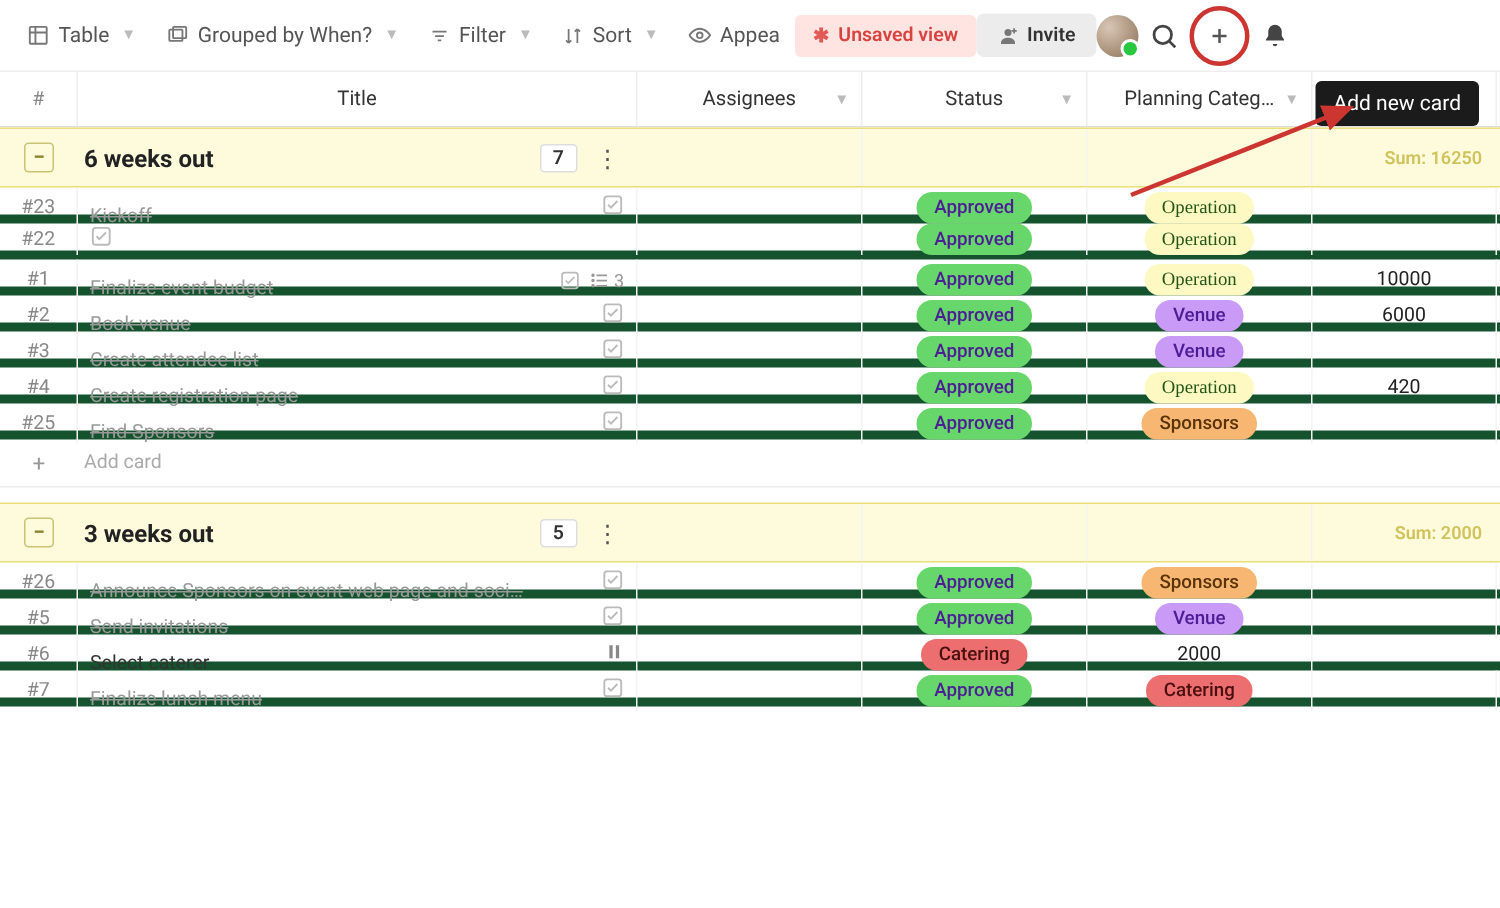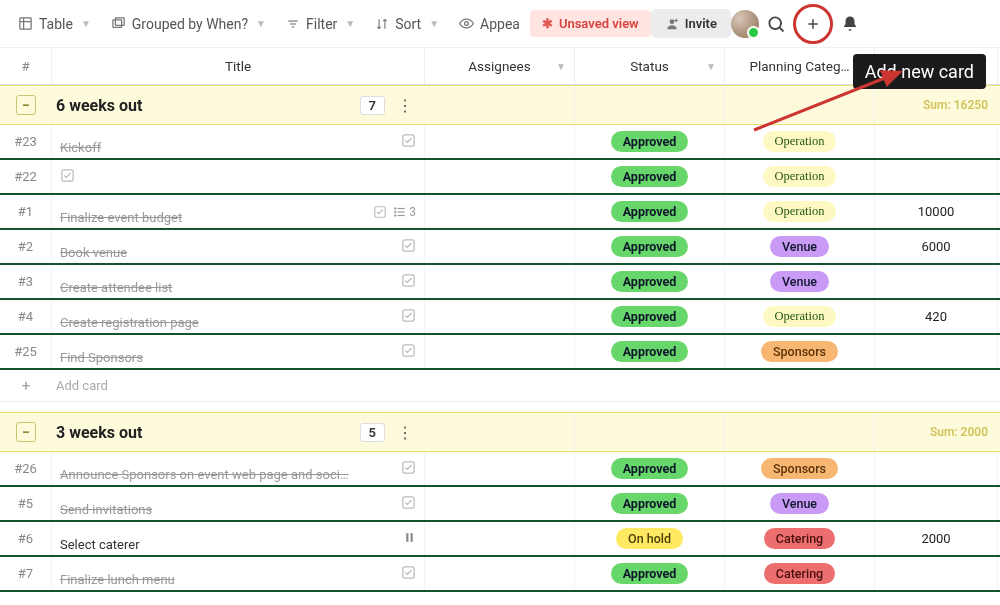--- a/index.html
+++ b/index.html
@@ -153,22 +153,22 @@
     text-align: right;
     padding-right: 10px;
     color: #d1c35b;
     font-size: 12px;
     font-weight: 600;
   }
   
   .data-row {
     display: grid;
     grid-template-columns: 52px 373px 150px 150px 150px 123px;
-    height: 35px;
-    border-bottom: 2px solid #14532d;
+    height: 24px;
+    border-bottom: 6px solid #14532d;
     align-items: center;
   }
   .cell {
     display: flex;
     align-items: center;
     height: 100%;
     border-right: 1px solid #f3f3f3;
     padding: 0 8px;
   }
   .num-cell { justify-content: center; color: #888; font-size: 13px; }
@@ -178,45 +178,45 @@
   .title-cell .right-icons { display: flex; gap: 6px; color: #aaa; align-items: center;}
   .title-cell .right-icons .subtasks { font-size: 12px; color: #999; display: flex; align-items: center; gap: 2px;}
   .pill-cell { justify-content: center; }
   .pill {
     padding: 3px 12px;
     border-radius: 11px;
     font-size: 12.5px;
     font-weight: 500;
     white-space: nowrap;
   }
-  .pill-approved { background: #68d76b; color: #0f172a; font-weight: bold; }
+  .pill-approved { background: #68d76b; color: #4c1d95; }
   .pill-onhold { background: #ffe862; color: #4a4108; }
   .pill-operation { background: #fef9c3; color: #235614; font-family: Liberation Serif, serif; }
-  .pill-venue { background: #c99af6; color: #0f172a; }
+  .pill-venue { background: #c99af6; color: #4c1d95; }
   .pill-sponsors { background: #f7b773; color: #5a3308; }
   .pill-catering { background: #ed6e6e; color: #4a0f0f; }
   .value-cell { justify-content: center; font-size: 13px; color: #222; }
   
   .add-row {
     display: grid;
     grid-template-columns: 52px auto;
     height: 32px;
     border-bottom: 1px solid #eee;
     align-items: center;
   }
   .add-row .plus { text-align: center; color: #999; font-size: 15px; }
   .add-row .label { color: #aaa; font-size: 13px; padding-left: 4px; }
   
   .tooltip {
     position: absolute;
     background: #1b1b1b;
     color: #fff;
     padding: 7px 12px;
     border-radius: 4px;
-    font-size: 18px;
+    font-size: 14px;
     top: 54px;
     right: 14px;
     white-space: nowrap;
     margin-left: 16px;
   }
   
   .anno-arrow {
     position: absolute;
     pointer-events: none;
   }
@@ -580,23 +580,20 @@
         <span class="row-title ">Select caterer</span>
         <span class="right-icons">
           <span><svg width="13" height="13" viewBox="0 0 24 24" fill="#888">
               <rect x="6" y="4" width="4" height="16"></rect>
               <rect x="14" y="4" width="4" height="16"></rect>
             </svg></span>
         </span>
       </div>
       <div class="cell"></div>
       <div class="cell pill-cell">
-        <span class="pill pill-onhold">On hold</span>
-      </div>
-      <div class="cell pill-cell">
         <span class="pill pill-catering">Catering</span>
       </div>
       <div class="cell value-cell">2000</div>
     </div>
     <div class="data-row">
       <div class="cell num-cell">#7</div>
       <div class="cell title-cell">
         <span class="row-title completed">Finalize lunch menu</span>
         <span class="right-icons">
           <span><svg width="15" height="15" viewBox="0 0 24 24" fill="none" stroke="#bbb" stroke-width="2">

